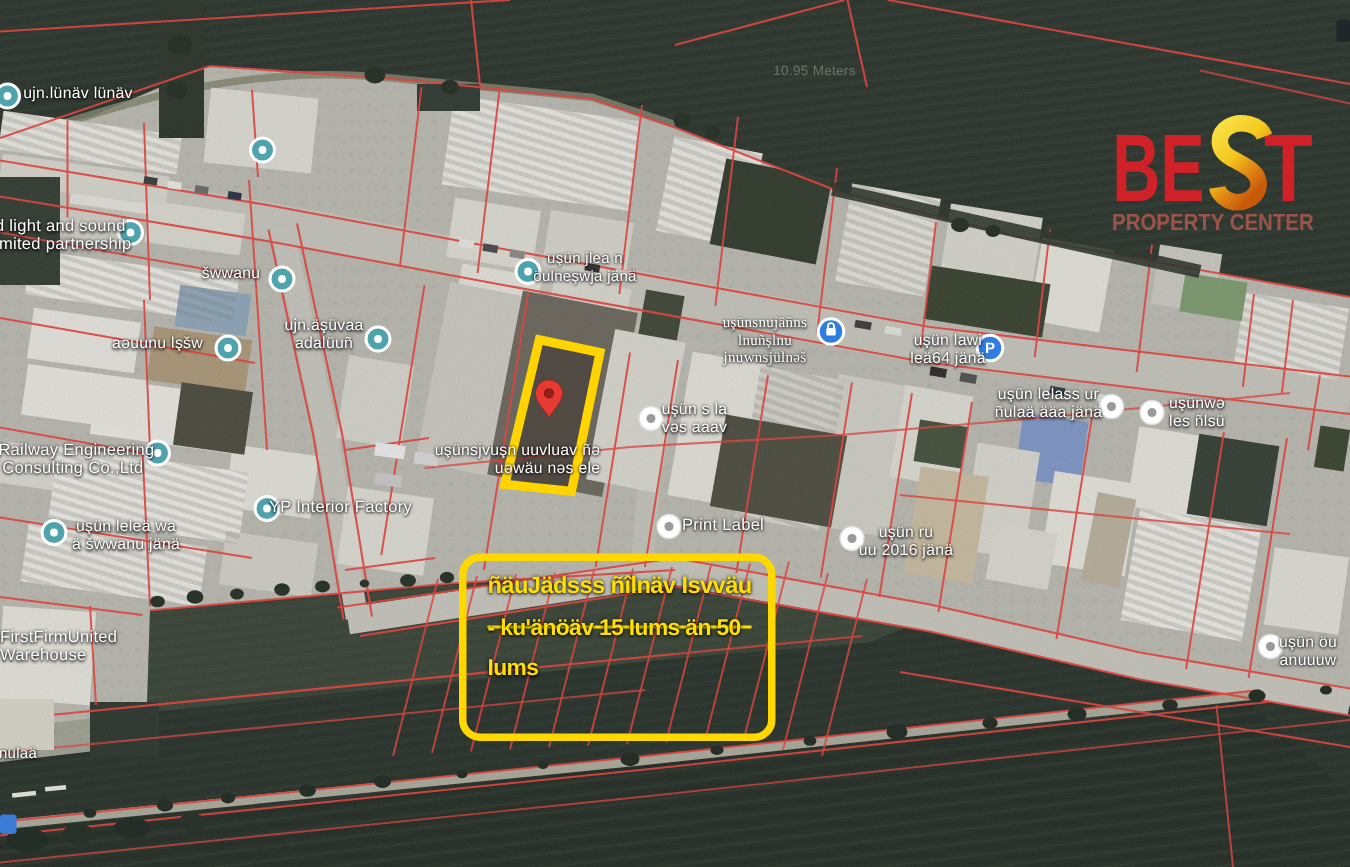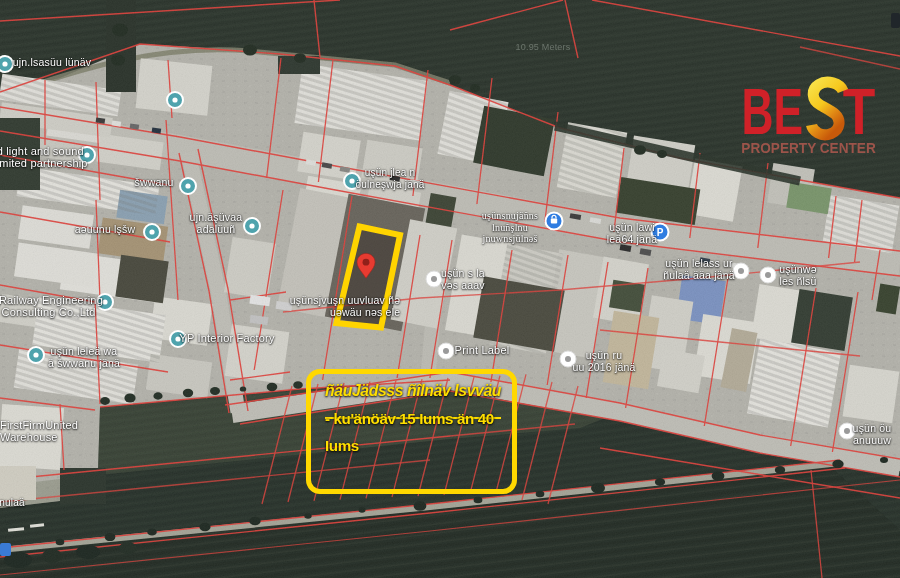--- a/index.html
+++ b/index.html
@@ -361,21 +361,21 @@
         <circle r="8" fill="#fff" stroke="#ddd" stroke-width="1"></circle>
         <circle r="3" fill="#9a9a9a"></circle>
       </g>
 <g transform="translate(847,431)">
         <circle r="8" fill="#fff" stroke="#ddd" stroke-width="1"></circle>
         <circle r="3" fill="#9a9a9a"></circle>
       </g>
 <rect x="0" y="543" width="11" height="13" rx="2" fill="#3a7bd5"></rect>
 <rect x="891" y="13" width="9" height="15" rx="2" fill="#20262a"></rect>
 </svg>
-<div class="lbl" style="left:52px;top:57px;transform:translateX(-50%);font-size:10.5px;">ujn.lsasüu lünäv</div>
+<div class="lbl" style="left:52px;top:57px;transform:translateX(-50%);font-size:10.5px;">ujn.lünäv lünäv</div>
 <div class="lbl" style="left:-6px;top:146px;text-align:left;font-size:11px;">ld light and sound<br>limited partnership</div>
 <div class="lbl" style="left:154px;top:177px;transform:translateX(-50%);font-size:10.5px;">šwwanu</div>
 <div class="lbl" style="left:105px;top:224px;transform:translateX(-50%);font-size:10.5px;">aəuunu lşšw</div>
 <div class="lbl" style="left:216px;top:212px;transform:translateX(-50%);font-size:10.5px;">ujn.äşüvaa<br>adalüuñ</div>
 <div class="lbl" style="left:-8px;top:295px;text-align:left;font-size:11px;">TRailway Engineering<br>d Consulting Co.,Ltd</div>
 <div class="lbl" style="left:84px;top:346px;transform:translateX(-50%);font-size:10.5px;">uşün leleä wa<br>ä šwwanu jänä</div>
 <div class="lbl" style="left:227px;top:333px;transform:translateX(-50%);font-size:11px;">YP Interior Factory</div>
 <div class="lbl" style="left:0px;top:420px;text-align:left;font-size:11px;">FirstFirmUnited<br>Warehouse</div>
 <div class="lbl" style="left:390px;top:167px;transform:translateX(-50%);font-size:10px;">uşün jlea n<br>öulneşwja jänä</div>
 <div class="lbl" style="left:510px;top:210px;transform:translateX(-50%);font-size:10px;font-family:Liberation Serif, serif;">uşünsnujäñns<br>lnuñşlnu<br>jnuwnsjülnəš</div>
@@ -385,22 +385,22 @@
 <div class="lbl" style="left:798px;top:264px;transform:translateX(-50%);font-size:10.5px;">uşünwə<br>les ñlsü</div>
 <div class="lbl" style="left:482px;top:345px;transform:translateX(-50%);font-size:11px;">Print Label</div>
 <div class="lbl" style="left:604px;top:350px;transform:translateX(-50%);font-size:10.5px;">uşün ru<br>uu 2016 jänä</div>
 <div class="lbl" style="left:872px;top:423px;transform:translateX(-50%);font-size:10.5px;">uşün öu<br>anuuuw</div>
 <div class="lbl" style="left:345px;top:295px;transform:translateX(-50%);font-size:10.5px;text-align:right;">uşünsjvuşn uuvluav ñə<br>uəwäu nəs ele</div>
 <div class="lbl" style="left:12px;top:497px;transform:translateX(-50%);font-size:10px;">nulaä</div>
 <div class="lbl" style="left:543px;top:42px;transform:translateX(-50%);font-size:9px;color:rgba(200,210,200,0.38);text-shadow:none;">10.95 Meters</div>
 
 <div style="position:absolute;left:306px;top:369px;width:211px;height:125px;border:5px solid #ffd800;border-radius:14px;"></div>
 <div id="ybox" style="position:absolute;left:325px;top:377px;width:200px;color:#ffdf00;font-weight:bold;font-size:15.2px;line-height:27.5px;text-shadow:0 1px 2px rgba(0,0,0,.85), 0 0 3px rgba(0,0,0,.6);letter-spacing:-0.4px;white-space:nowrap;">
-<div style="font-size:15.8px"><span style="border-bottom:2.5px solid #ffdf00;padding-bottom:18px;font-style:italic;">ñäuJädsss ñîlnäv Isvväu</span></div>
-<div>- ku'änöäv 15 Iums än 40</div>
+<div style="font-size:15.8px"><span style="border-bottom:2.5px solid #ffdf00;padding-bottom:18px;">ñäuJädsss ñîlnäv Isvväu</span></div>
+<div>- ku'änöäv 15 Iums än 50</div>
 <div>Iums</div>
 </div>
 
 <div id="logo" style="position:absolute;left:738px;top:76px;width:150px;height:85px;">
 <svg width="150" height="85" viewBox="0 0 150 85">
 <defs>
 <linearGradient id="sg" x1="0" y1="0" x2="0.6" y2="1">
 <stop offset="0" stop-color="#f8e24a"></stop>
 <stop offset="0.45" stop-color="#f5c81e"></stop>
 <stop offset="0.75" stop-color="#e08714"></stop>

